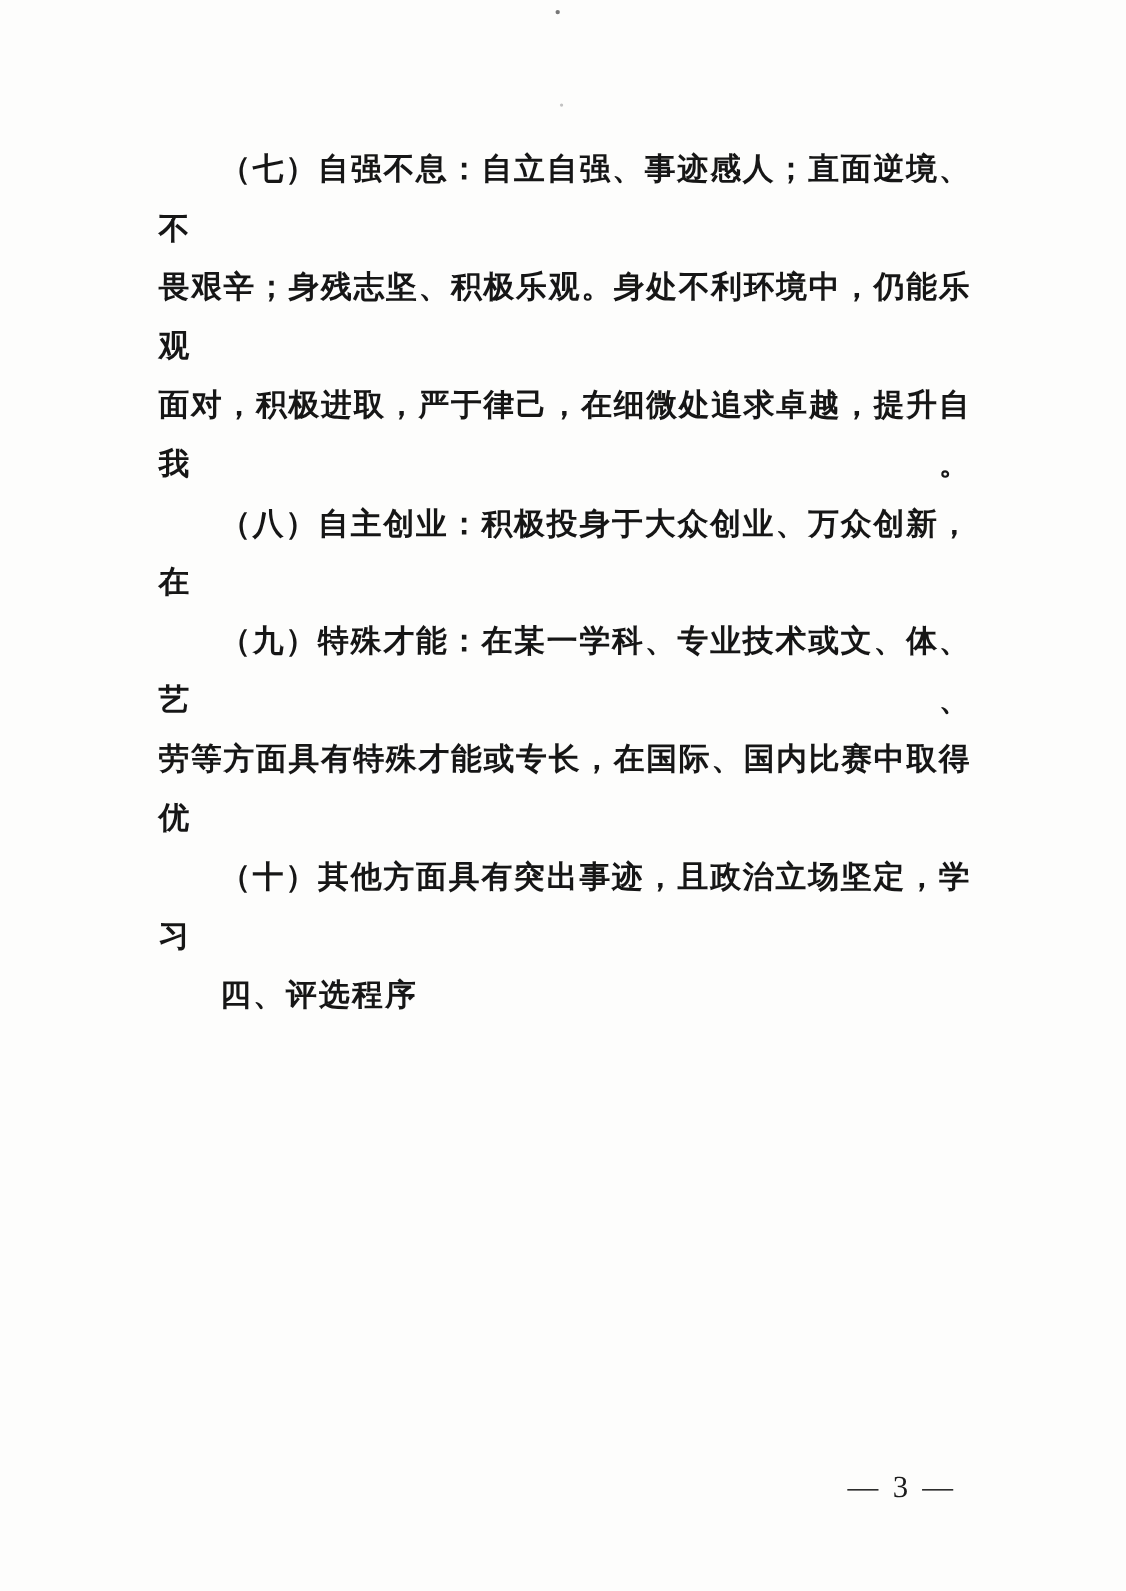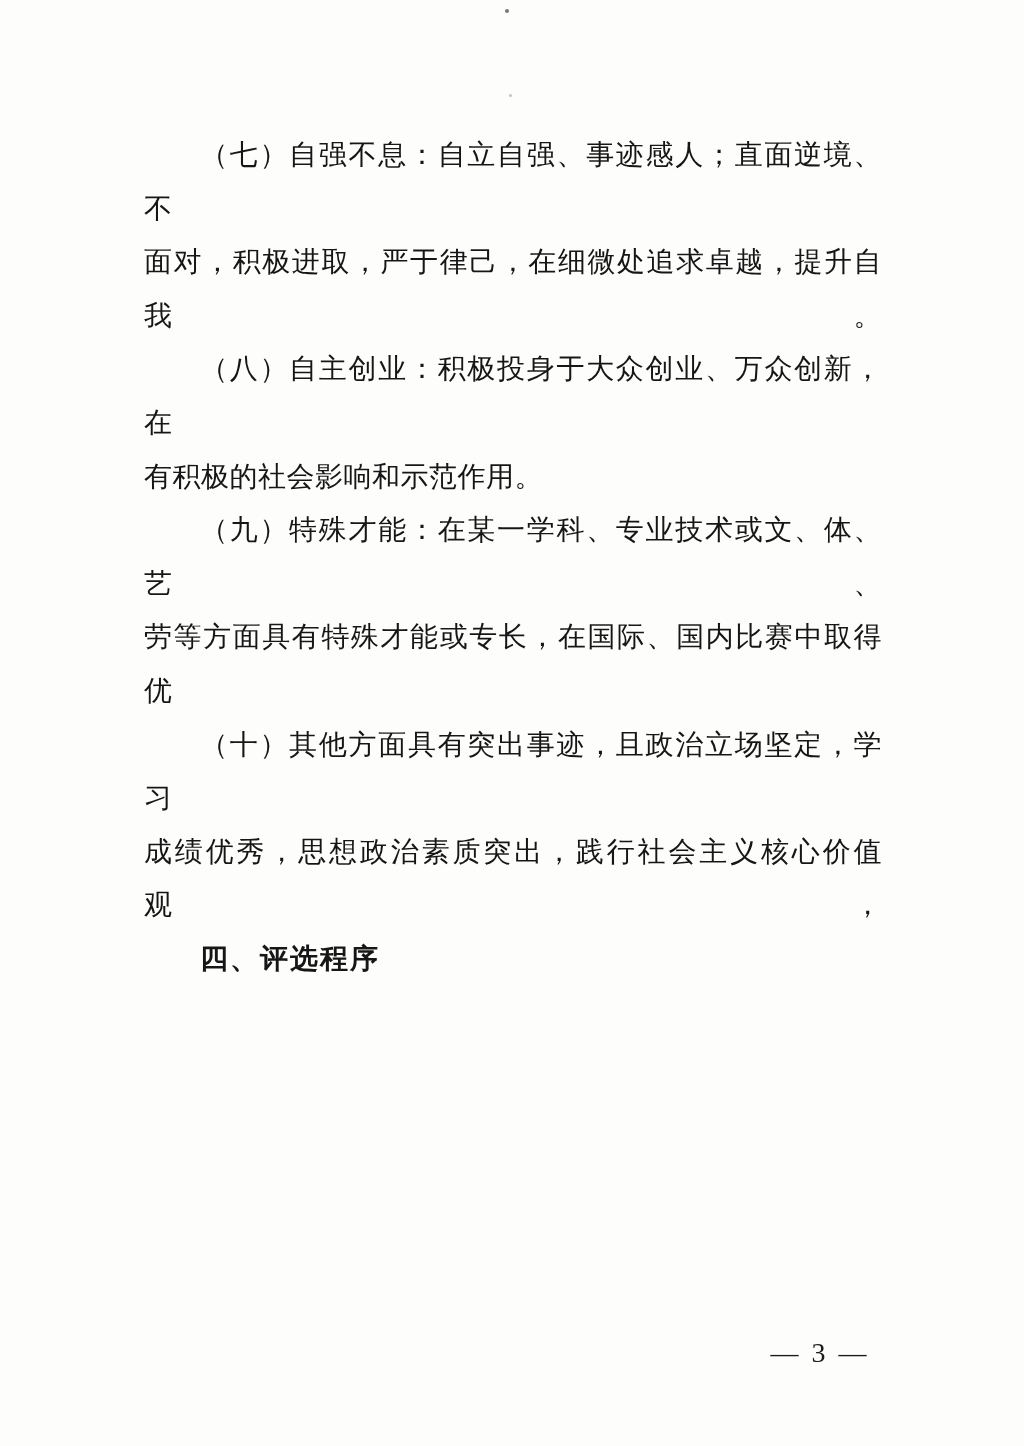--- a/index.html
+++ b/index.html
@@ -26,20 +26,21 @@
     top: 128px;
     width: 738px;
   }
   p.line {
     margin: 0;
     padding: 0;
     font-size: 28px;
     line-height: 53.6px;
     letter-spacing: 0.5px;
     color: #161616;
+    font-weight: bold;
   }
   p.line.indent {
     text-indent: 2em;
   }
   p.line.just {
     text-align: justify;
     text-align-last: justify;
   }
   p.line.heading {
     font-family: "Liberation Sans", "DejaVu Sans", sans-serif;
@@ -75,26 +76,25 @@
 </head>
 <body>
 
 <div class="scan-page">
 
   <span class="speck speck-1"></span>
   <span class="speck speck-2"></span>
 
   <div class="content">
     <p class="line indent just">（七）自强不息：自立自强、事迹感人；直面逆境、不</p>
+    <p class="line just">畏艰辛；身残志坚、积极乐观。身处不利环境中，仍能乐观</p>
     <p class="line just">面对，积极进取，严于律己，在细微处追求卓越，提升自我。</p>
     <p class="line indent just">（八）自主创业：积极投身于大众创业、万众创新，在</p>
-    <p class="line">有积极的社会影响和示范作用。</p>
     <p class="line indent just">（九）特殊才能：在某一学科、专业技术或文、体、艺、</p>
     <p class="line just">劳等方面具有特殊才能或专长，在国际、国内比赛中取得优</p>
     <p class="line indent just">（十）其他方面具有突出事迹，且政治立场坚定，学习</p>
-    <p class="line just">成绩优秀，思想政治素质突出，践行社会主义核心价值观，</p>
     <p class="line indent heading">四、评选程序</p>
 
   </div>
 
   <div class="page-num">— 3 —</div>
 
 </div>
 
 </body></html>

